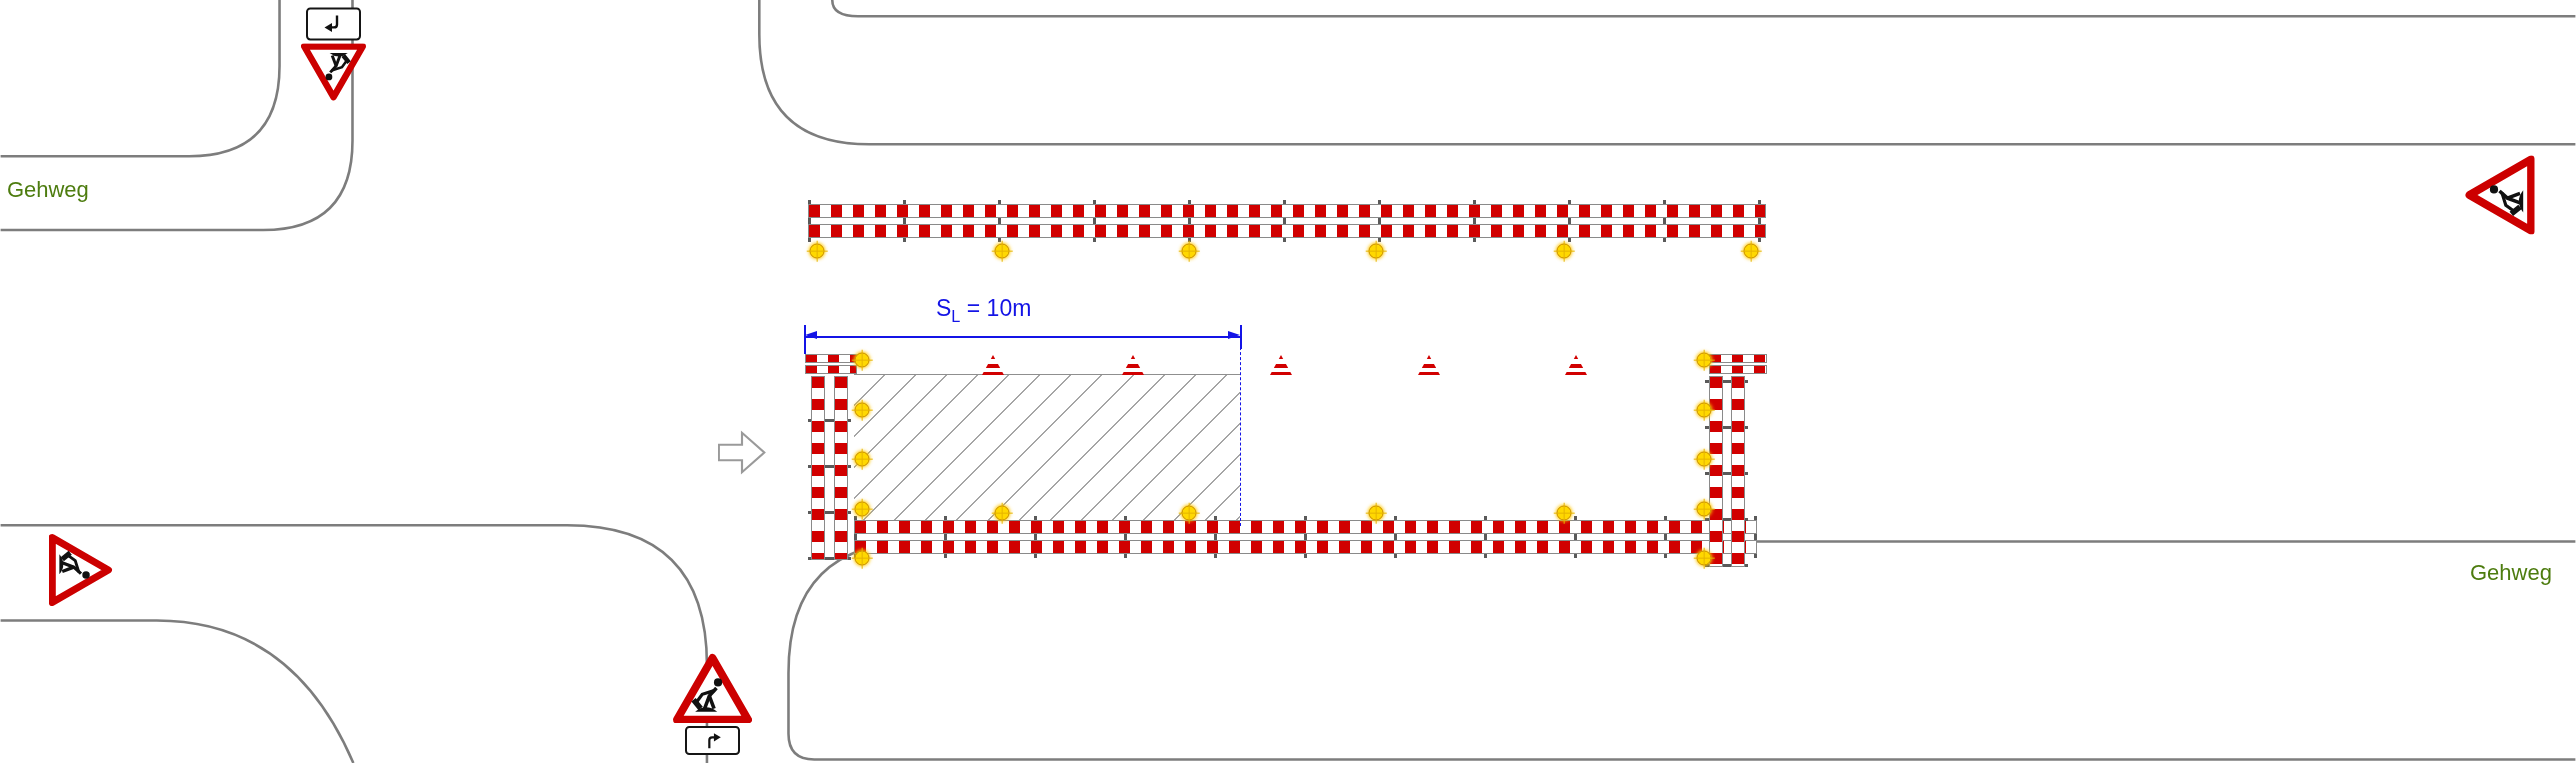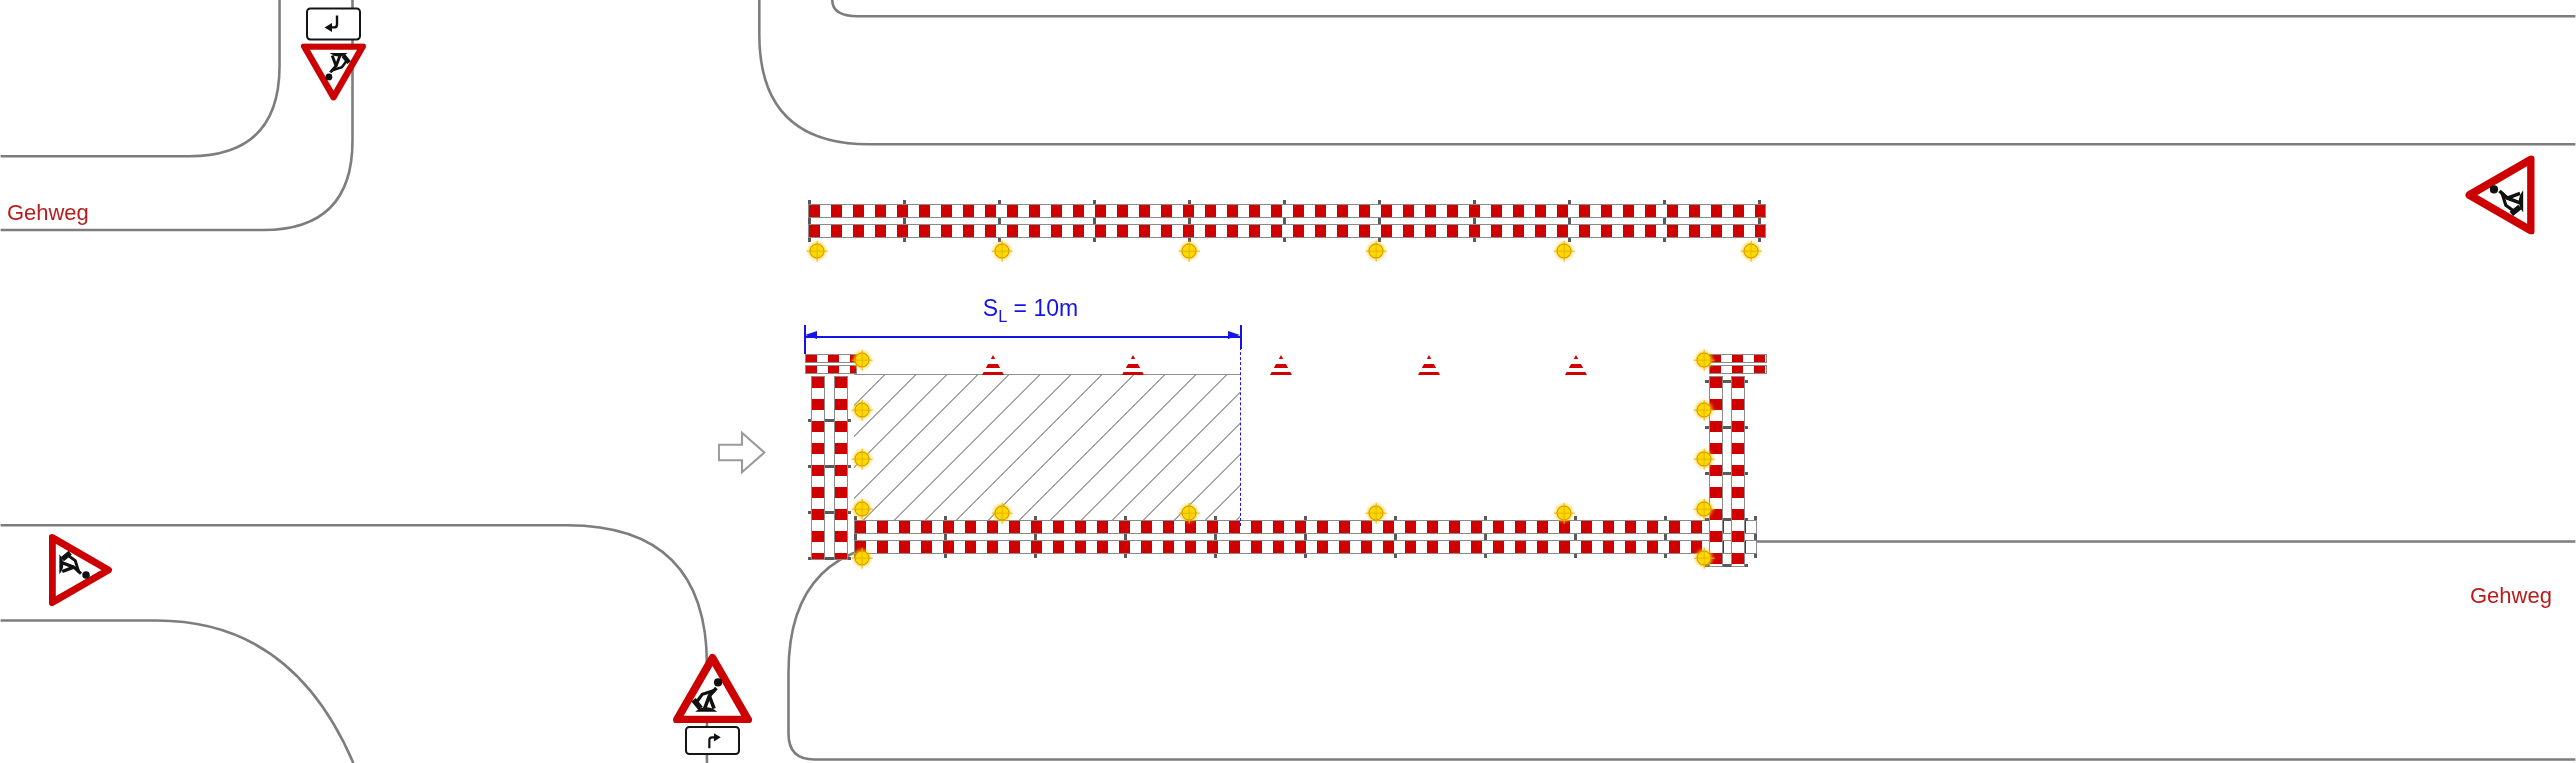--- a/index.html
+++ b/index.html
@@ -1,19 +1,19 @@
 <!DOCTYPE html>
 <html style="font-size:13.7px"><head>
 <meta charset="utf-8">
 <style>
   html,body{margin:0;padding:0;background:#fff;}
   body{font-family:"Liberation Sans",sans-serif;}
   #plan{position:relative;width:2576px;height:763px;background:#fff;overflow:hidden;}
 
-  .gehweg{position:absolute;color:#b91c1c;font-size:22px;z-index:15;white-space:nowrap;margin-top:23px;}
+  .gehweg{position:absolute;color:#4d7c0f;font-size:22px;z-index:15;white-space:nowrap;}
 
   .hatch{position:absolute;border-top:1.7px solid #8f8f8f;
     background:repeating-linear-gradient(135deg,transparent 0 20.6px,#a5a5a5 20.6px 22px);z-index:4;}
   .work-area{position:absolute;background:#d0d0d0;border-top:1.7px solid #8f8f8f;
     display:flex;align-items:center;justify-content:center;z-index:5;}
   .work-area span{font-size:26px;color:#111;}
 
   .barrier{position:absolute;z-index:20;}
   .rail-h{position:absolute;left:0;right:0;height:13.7px;box-sizing:border-box;border:0.9px solid #8a8a8a;
     background:repeating-linear-gradient(90deg,#d10000 0 11px,#fff 11px 22px);z-index:2;}
@@ -33,21 +33,21 @@
   .lamp::before{width:21.5px;height:1.7px;}
   .lamp::after{width:1.7px;height:21.5px;}
 
   .cone{position:absolute;width:22px;height:20px;clip-path:polygon(50% 0,100% 100%,0 100%);
     background:repeating-linear-gradient(180deg,#d10000 0 4.3px,#fff 4.3px 8.6px);z-index:22;}
 
   .dim{z-index:25;}
   .dim-line{position:absolute;background:#1414e6;}
   .dim-dash{position:absolute;width:0;border-left:1.7px dashed #1414e6;}
   .dim-arrow{position:absolute;width:0;height:0;}
-  .dim-label{position:absolute;color:#1414e6;font-size:23px;text-align:center;z-index:25;}
+  .dim-label{position:absolute;color:#1414e6;font-size:23px;z-index:25;}
   .dim-label sub{font-size:16.3px;}
 
   .sign{position:absolute;z-index:40;display:flex;flex-direction:column;align-items:center;gap:3.4px;}
   .plate{background:#fff;border:2.6px solid #151515;border-radius:4.3px;box-sizing:border-box;
     display:flex;align-items:center;justify-content:center;}
   .sign-svg{position:absolute;z-index:40;}
   .travel-arrow{position:absolute;z-index:10;}
 </style>
 </head>
 <body>

